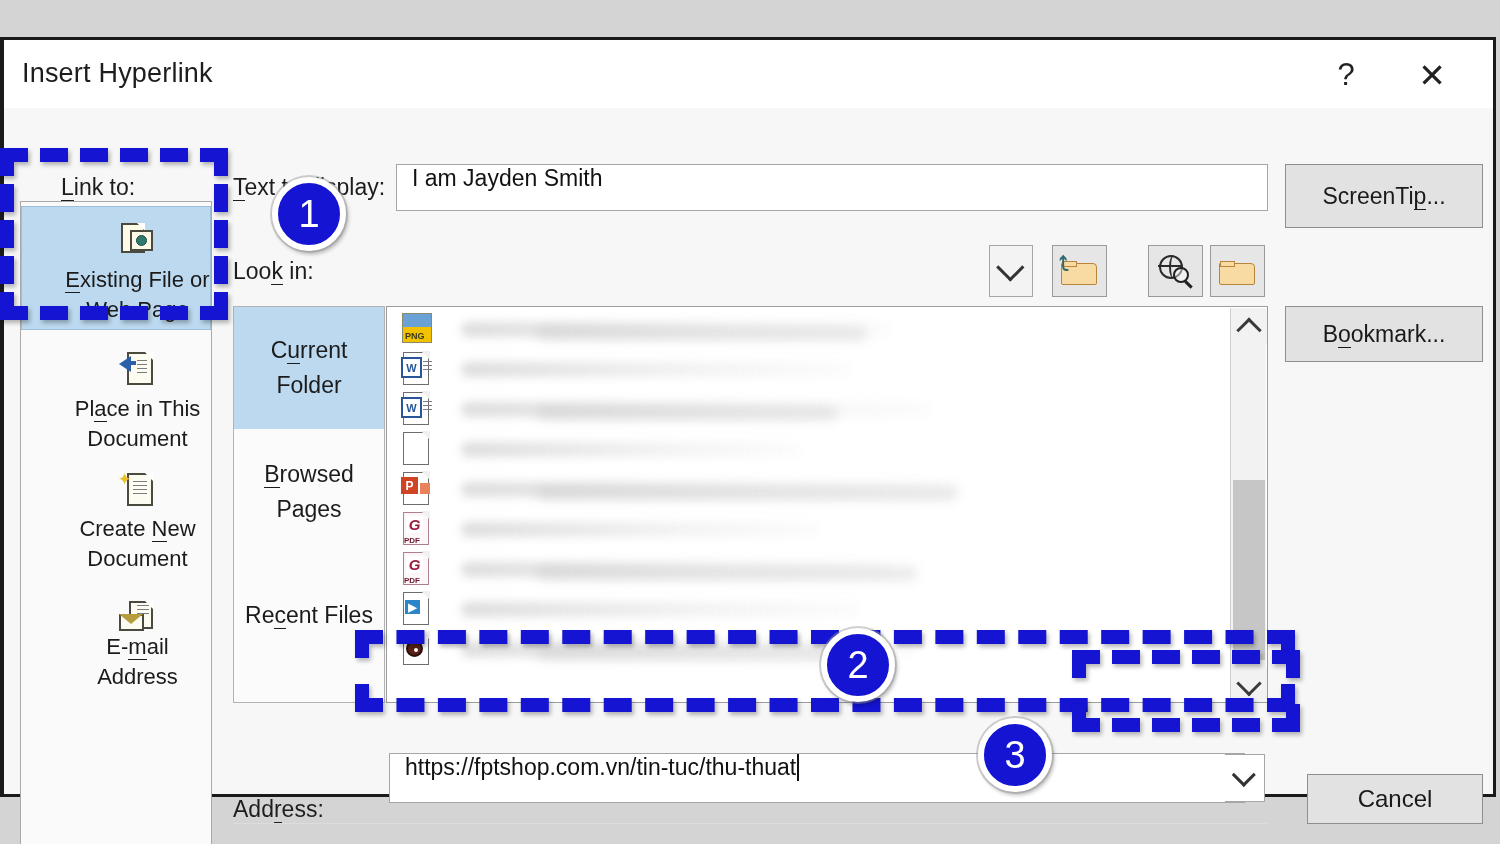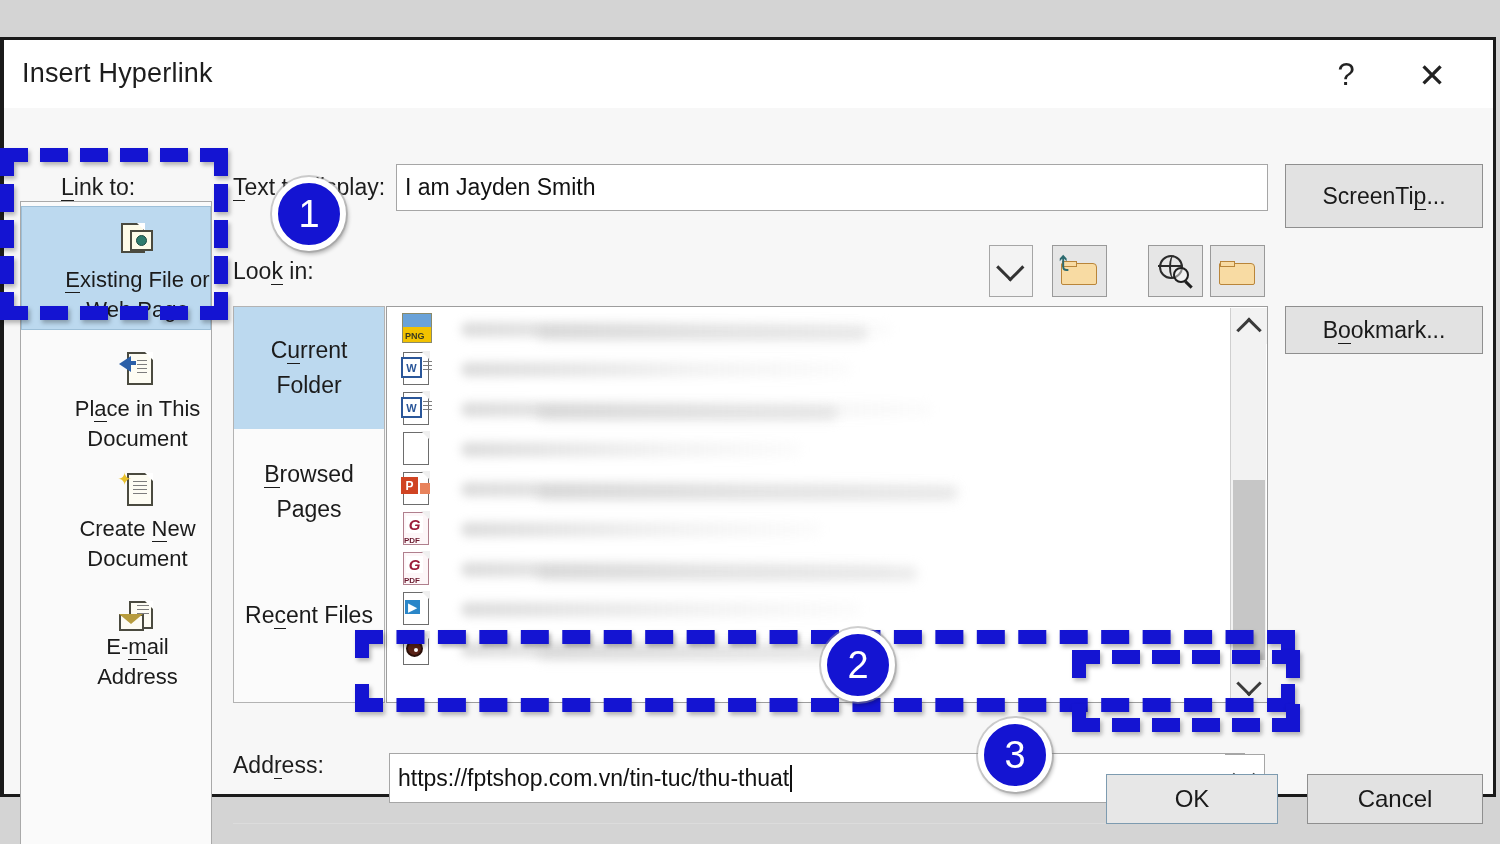--- a/index.html
+++ b/index.html
@@ -114,22 +114,22 @@
   }
   .txt-label u { text-decoration: none; border-bottom: 1px solid #1d1d1d; }
 
   .input-box {
     position: absolute;
     background: #ffffff;
     border: 1px solid #a6a6a6;
     box-sizing: border-box;
     font-size: 23px;
     color: #121212;
-    display: flex; align-items: center;
-    padding-left: 8px;
+    display: flex; align-items: flex-start;
+    padding-left: 15px;
     font-family: "Liberation Sans", sans-serif;
   }
 
   .text-display-input { left: 392px; top: 56px; width: 872px; height: 47px; }
 
   .lookin-combo {
     position: absolute; left: 385px; top: 137px;
     width: 600px; height: 52px;
     background: #fff; border: 1px solid #a6a6a6;
     box-sizing: border-box;
@@ -333,21 +333,21 @@
   .sb-up .chv   { transform: rotate(45deg) translate(3px, 3px); }
   .sb-down { bottom: 0; }
   .sb-down .chv { transform: rotate(-135deg) translate(1px, 1px); }
   .sb-thumb {
     position: absolute; left: 2px; top: 172px;
     width: 32px; height: 180px;
     background: #c6c6c6;
   }
 
   
-  .address-label { left: 229px; top: 644px; }
+  .address-label { left: 229px; top: 688px; }
   .address-input { left: 385px; top: 645px; width: 856px; height: 50px; }
   .address-caret {
     position: absolute; left: 1221px; top: 646px;
     width: 40px; height: 48px;
     background: #fff; border: 1px solid #a6a6a6; border-left: none;
     box-sizing: border-box;
     display: flex; align-items: center; justify-content: center;
   }
   .address-caret .caret-glyph { width: 14px; height: 14px; }
 
@@ -367,21 +367,21 @@
     position: absolute;
     background: #e2e2e2;
     border: 1px solid #8f8f8f;
     box-sizing: border-box;
     font-size: 23px; color: #1a1a1a;
     display: flex; align-items: center; justify-content: center;
     cursor: default;
   }
   .side-btn u { text-decoration: none; border-bottom: 1px solid #1a1a1a; }
   .btn-screentip { left: 1281px; top: 56px;  width: 198px; height: 64px; align-items: center; }
-  .btn-bookmark  { left: 1281px; top: 198px; width: 198px; height: 48px; }
+  .btn-bookmark  { left: 1281px; top: 198px; width: 198px; height: 56px; }
 
   .btn-ok {
     position: absolute; left: 1102px; top: 666px;
     width: 172px; height: 50px;
     background: #e7e7e7; border: 1px solid #7d9bb0;
     box-sizing: border-box;
     font-size: 24px; color: #1a1a1a;
     display: flex; align-items: center; justify-content: center;
   }
   .btn-cancel {
@@ -649,23 +649,20 @@
 
       <div class="hr-sep"></div>
 
       <div class="side-btn btn-screentip">
         <span>ScreenTi<u>p</u>...</span>
       </div>
       <div class="side-btn btn-bookmark">
         <span>B<u>o</u>okmark...</span>
       </div>
 
-      <div class="btn-ok">
-        <span>OK</span>
-      </div>
       <div class="btn-cancel">
         <span>Cancel</span>
       </div>
 
     </div>
   </div>
 
   <div class="hl-box hl-linkto"></div>
   <div class="hl-box hl-address"></div>
   <div class="hl-box hl-ok"></div>

